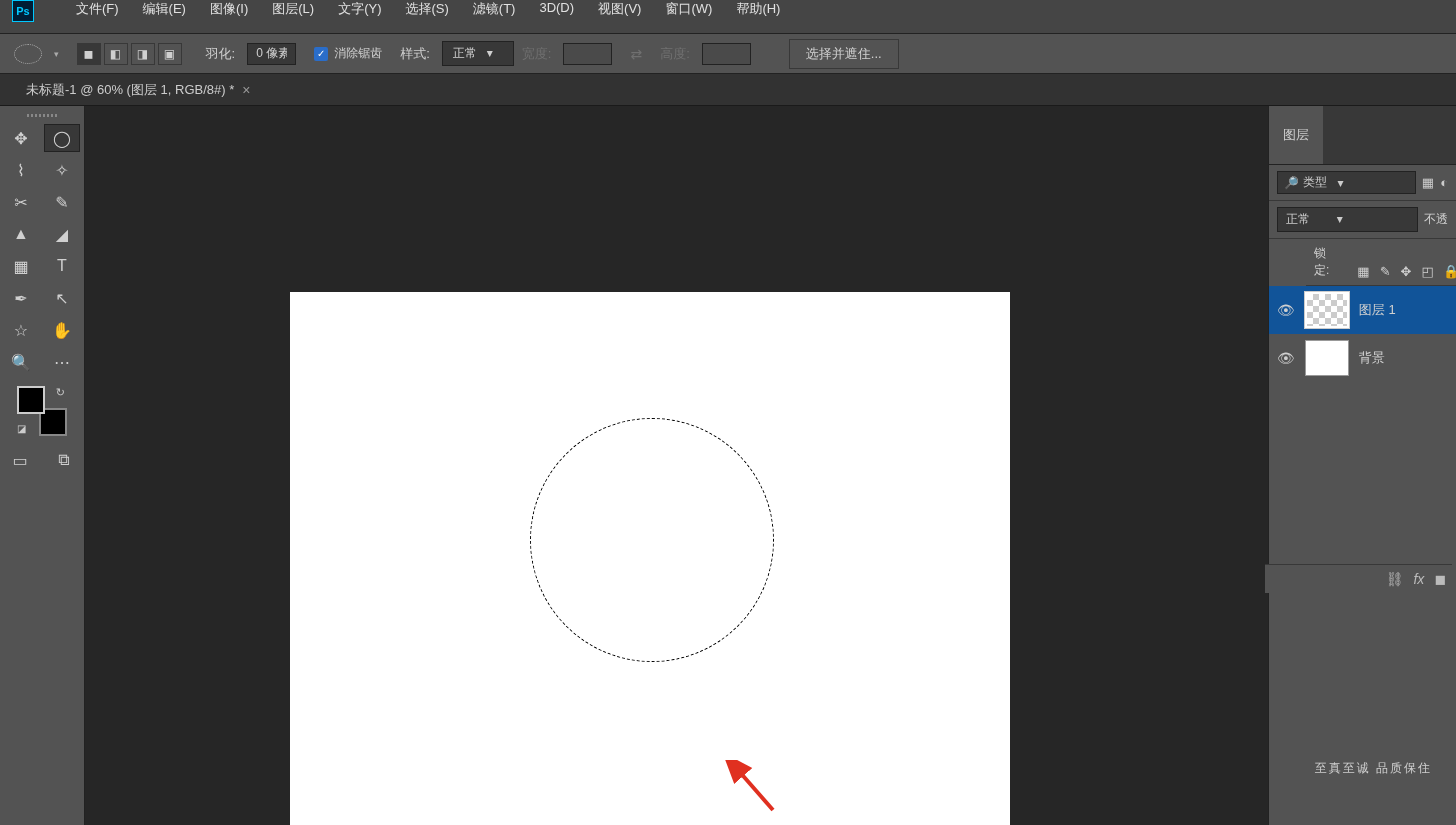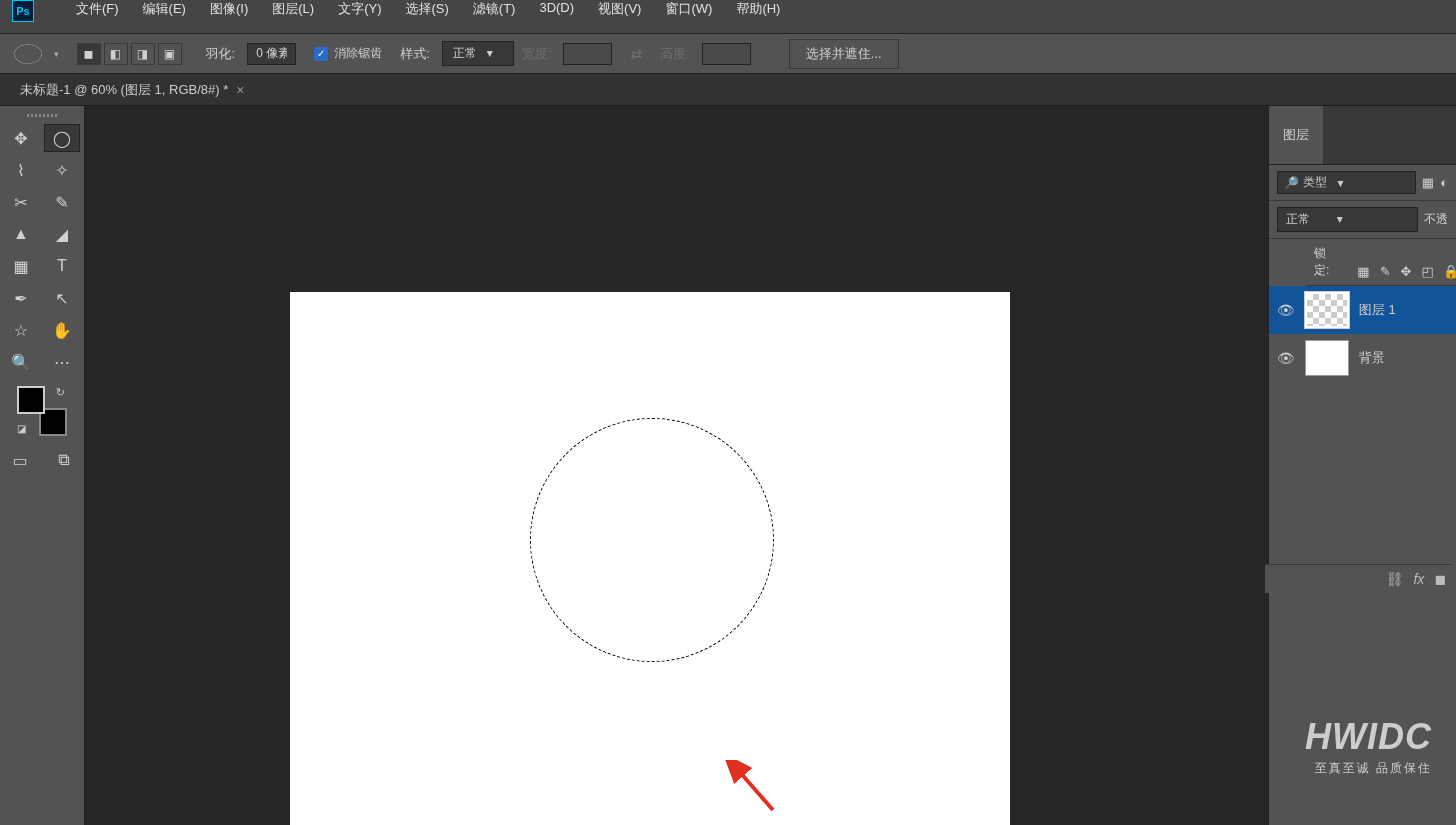--- a/index.html
+++ b/index.html
@@ -18,21 +18,21 @@
 .opt-label { font-size: 13px; color: #d0d0d0; margin-right: 4px; }
 .opt-label.disabled { color: #707070; }
 .opt-input { background: #383838; border: 1px solid #222; color: #d0d0d0; padding: 3px 8px; font-size: 12px; width: 49px; }
 .opt-input.disabled { background: #4a4a4a; color: #707070; }
 .checkbox-wrap { display: flex; align-items: center; gap: 6px; margin: 0 10px; }
 .chk { width: 14px; height: 14px; background: #2a6dc9; border-radius: 2px; display: flex; align-items: center; justify-content: center; color: #fff; font-size: 10px; }
 .style-select { background: #383838; border: 1px solid #222; color: #d0d0d0; padding: 3px 20px 3px 10px; font-size: 12px; position: relative; }
 .swap-icon { color: #707070; font-size: 14px; margin: 0 10px; }
 .select-btn { background: #535353; border: 1px solid #383838; color: #d0d0d0; padding: 5px 16px; font-size: 13px; margin-left: 30px; }
 
-.doc-tabs { background: #323232; height: 32px; display: flex; align-items: flex-end; padding-left: 8px; border-bottom: 1px solid #1a1a1a; }
+.doc-tabs { background: #323232; height: 32px; display: flex; align-items: flex-end; padding-left: 14px; border-bottom: 1px solid #1a1a1a; }
 .doc-tab { background: #323232; padding: 6px 12px; font-size: 13px; color: #ccc; display: flex; align-items: center; gap: 8px; }
 .tab-close-x { font-size: 14px; color: #999; }
 .mini-close { position: absolute; left: 72px; top: 103px; color: #888; font-size: 11px; }
 
 .workspace { position: relative; height: calc(825px - 34px - 40px - 32px); display: flex; }
 .toolbox { width: 85px; background: #535353; border-right: 1px solid #222; padding: 6px 3px; position: relative; }
 .tb-grip { height: 6px; display: flex; justify-content: center; align-items: center; margin-bottom: 6px; }
 .tb-grip-dots { width: 30px; height: 3px; background: repeating-linear-gradient(90deg, #888 0 2px, transparent 2px 4px); }
 .tool-grid { display: grid; grid-template-columns: 1fr 1fr; gap: 4px; }
 .tool-btn { width: 36px; height: 28px; display: flex; align-items: center; justify-content: center; color: #d0d0d0; font-size: 16px; border: 1px solid transparent; }
@@ -215,15 +215,14 @@
     </div>
     <div class="panel-footer">
       <span>⛓</span>
       <span><i>fx</i></span>
       <span>◼</span>
     </div>
   </div>
 </div>
 
 <div class="watermark">
-  <div class="wm-big">HWIDC</div>
   <div class="wm-small">至真至诚 品质保住</div>
 </div>
 
 </body></html>

